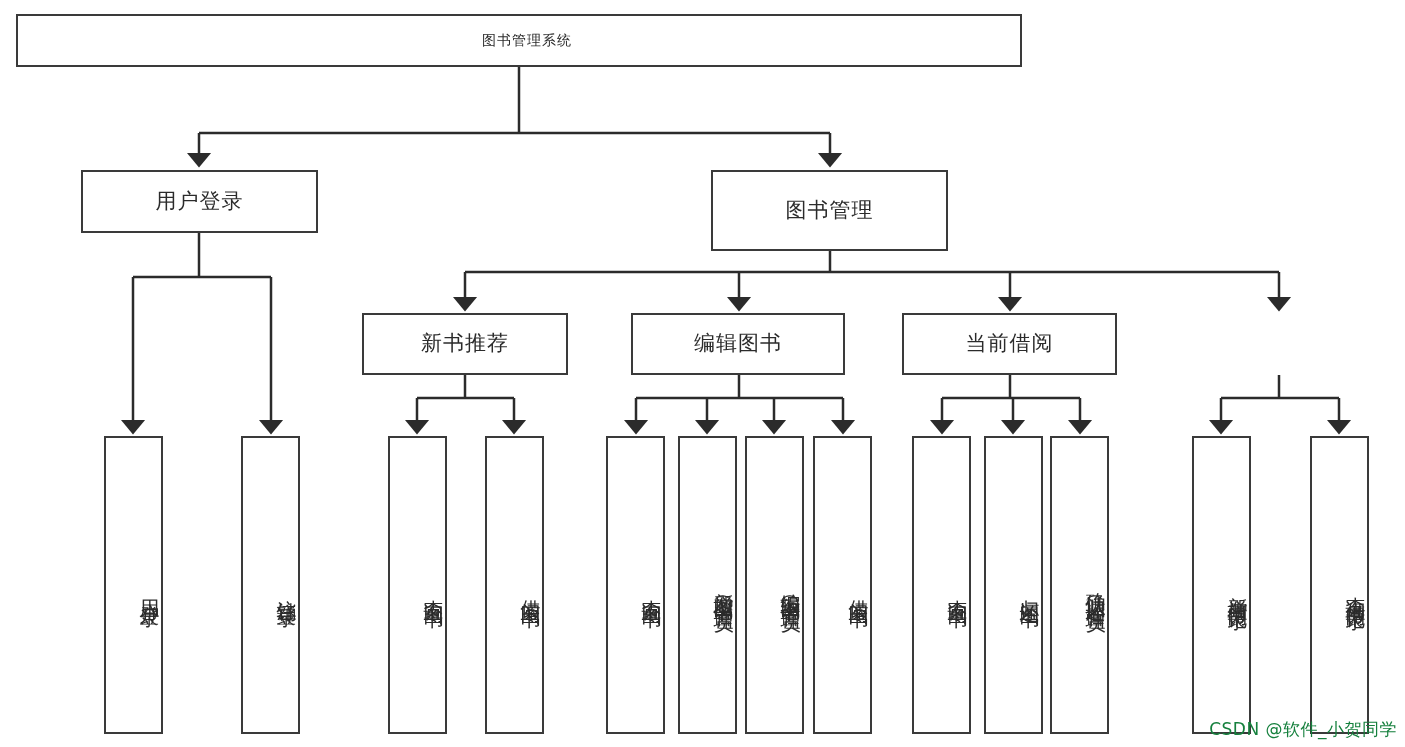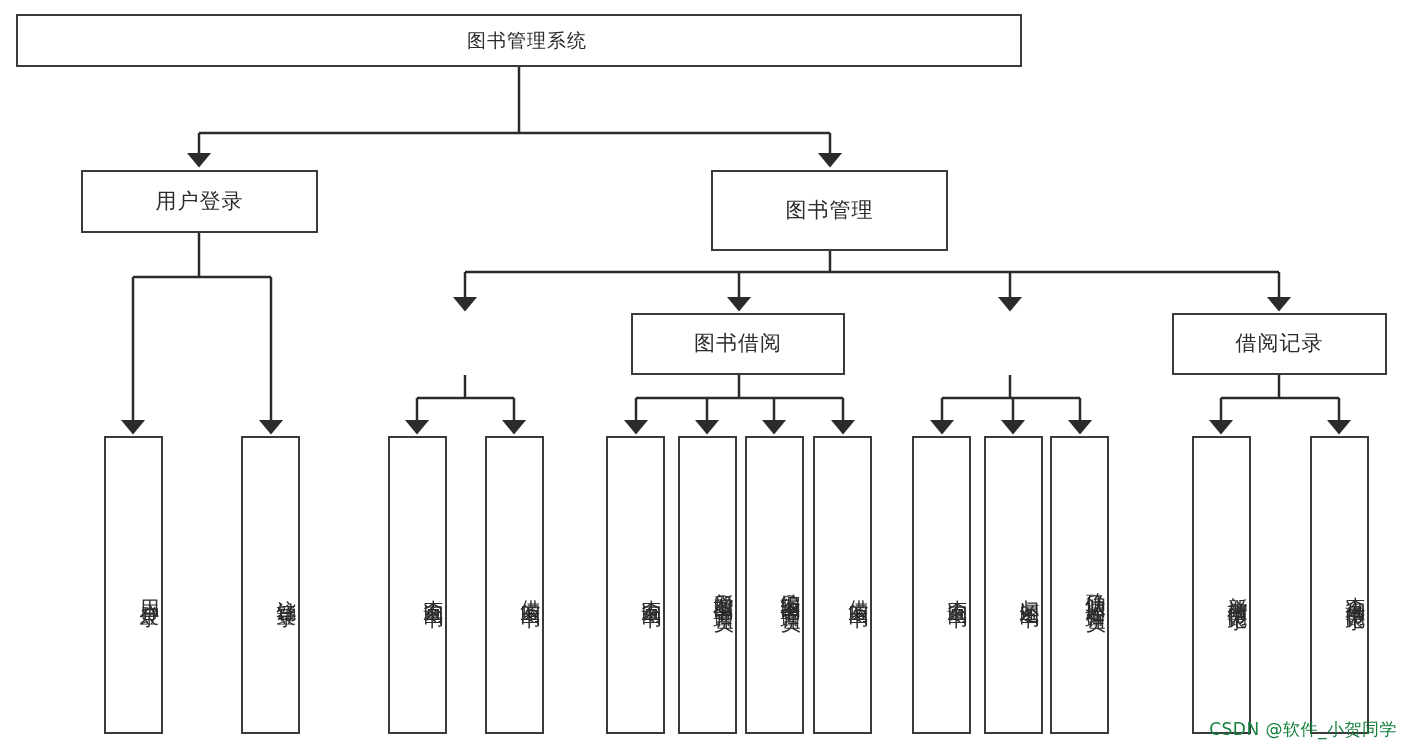--- a/index.html
+++ b/index.html
@@ -35,21 +35,21 @@
     justify-content: center;
     color: #2b2b2b;
   }
   .node-h {
     font-size: 21px;
     letter-spacing: 1px;
     line-height: 1.2;
     white-space: nowrap;
   }
   .node-root {
-    font-size: 19px;
+    font-size: 14px;
     letter-spacing: 1px;
     padding-left: 16px;
   }
   .node-v {
     writing-mode: vertical-rl;
     text-orientation: upright;
     font-size: 20px;
     letter-spacing: 3px;
     line-height: 1.15;
     align-items: flex-start;
@@ -131,25 +131,28 @@
     <span>图书管理系统</span>
   </div>
 
   <div class="node node-h" style="left:81px; top:170px; width:237px; height:63px;">
     <span>用户登录</span>
   </div>
   <div class="node node-h" style="left:711px; top:170px; width:237px; height:81px;">
     <span>图书管理</span>
   </div>
 
+  <div class="node node-h" style="left:362px; top:313px; width:206px; height:62px;">
+    <span>新书推荐</span>
+  </div>
   <div class="node node-h" style="left:631px; top:313px; width:214px; height:62px;">
-    <span>图书借阅</span>
+    <span>编辑图书</span>
   </div>
-  <div class="node node-h" style="left:1172px; top:313px; width:215px; height:62px;">
-    <span>借阅记录</span>
+  <div class="node node-h" style="left:902px; top:313px; width:215px; height:62px;">
+    <span>当前借阅</span>
   </div>
 
   <div class="node node-v" style="left:104px; top:436px; width:59px; height:298px;">
     <span class="vtext">用户登录</span>
   </div>
   <div class="node node-v" style="left:241px; top:436px; width:59px; height:298px;">
     <span class="vtext">注销登录</span>
   </div>
 
   <div class="node node-v" style="left:388px; top:436px; width:59px; height:298px;">

